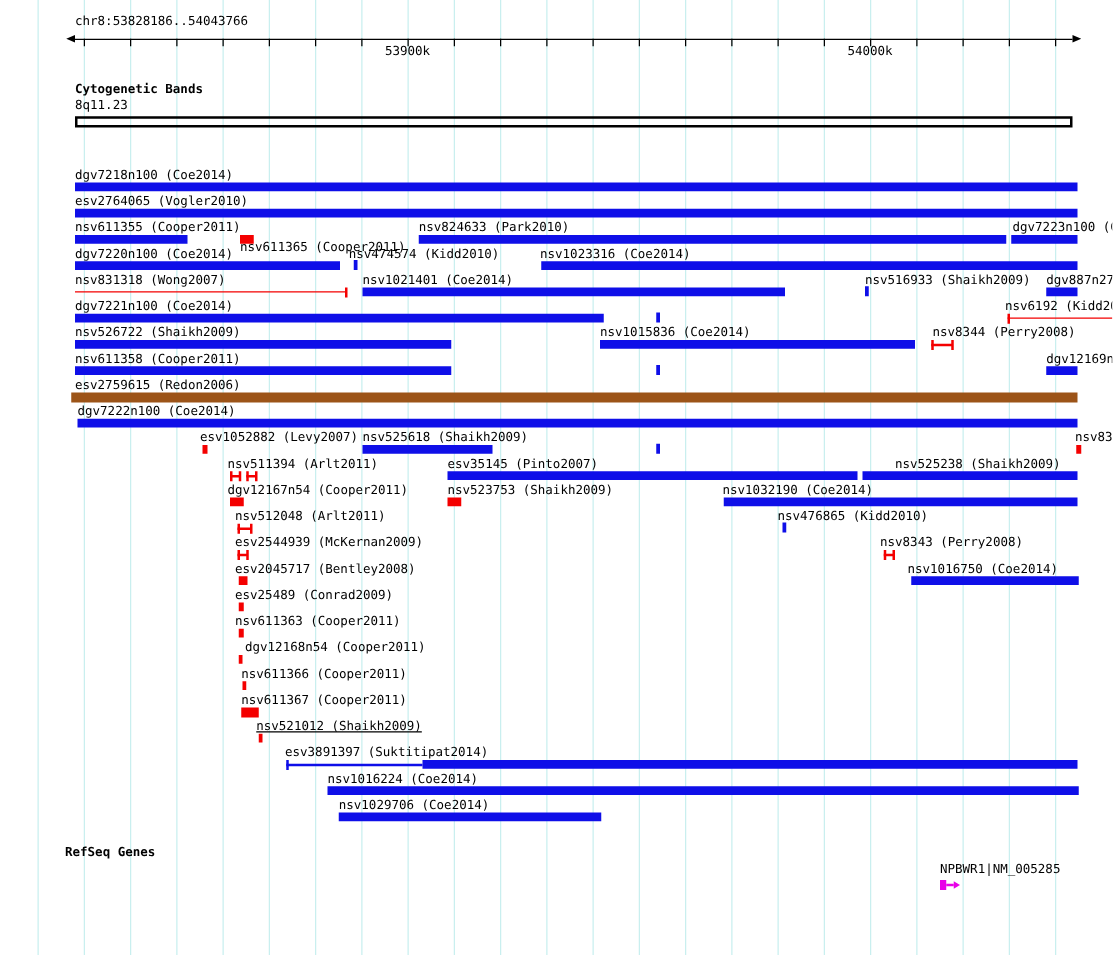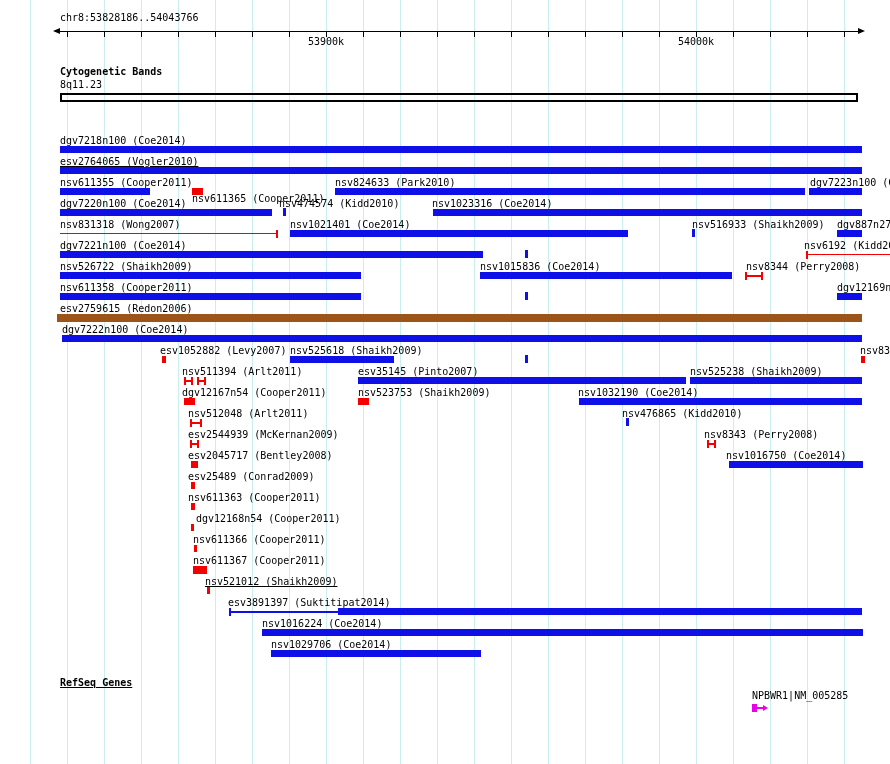--- a/index.html
+++ b/index.html
@@ -9,21 +9,21 @@
     font-size:10px;line-height:10px;color:#000;
   }
   .abs{position:absolute;}
   .lbl{position:absolute;white-space:pre;}
   .hdr{position:absolute;white-space:pre;font-weight:bold;}
   #region-label{left:60px;top:13px;}
   #cyto-title{left:60px;top:67px;}
   #cyto-band{left:60px;top:80px;}
   #cyto-rect{left:60px;top:93px;width:794px;height:5px;border:2px solid #000;background:transparent;}
   #dgv-title{left:60px;top:121px;}
-  #refseq-title{left:60px;top:678px;text-decoration:underline;}
+  #refseq-title{left:52px;top:678px;}
   #gene-label{left:752px;top:691px;}
 </style>
 </head>
 <body>
 
 <div id="gb">
     <div class="abs" style="left: 844px; top: 0px; width: 1px; height: 764px; background: rgb(201, 239, 239);"></div>
     <div class="abs" style="left: 807px; top: 0px; width: 1px; height: 764px; background: rgb(201, 239, 239);"></div>
     <div class="abs" style="left: 770px; top: 0px; width: 1px; height: 764px; background: rgb(201, 239, 239);"></div>
     <div class="abs" style="left: 733px; top: 0px; width: 1px; height: 764px; background: rgb(201, 239, 239);"></div>
@@ -74,21 +74,21 @@
     <div class="abs" style="left: 659px; top: 31px; width: 1px; height: 6px; background: rgb(0, 0, 0);"></div>
     <div class="abs" style="left: 696px; top: 31px; width: 1px; height: 6px; background: rgb(0, 0, 0);"></div>
     <div class="abs" style="left: 733px; top: 31px; width: 1px; height: 6px; background: rgb(0, 0, 0);"></div>
     <div class="abs" style="left: 770px; top: 31px; width: 1px; height: 6px; background: rgb(0, 0, 0);"></div>
     <div class="abs" style="left: 807px; top: 31px; width: 1px; height: 6px; background: rgb(0, 0, 0);"></div>
     <div class="abs" style="left: 844px; top: 31px; width: 1px; height: 6px; background: rgb(0, 0, 0);"></div>
     <div class="abs" style="left: 326px; top: 37px; white-space: pre; transform: translateX(-50%);">53900k</div>
     <div class="abs" style="left: 696px; top: 37px; white-space: pre; transform: translateX(-50%);">54000k</div>
     <div class="abs" style="left: 60px; top: 136px; white-space: pre;">dgv7218n100 (Coe2014)</div>
     <div class="abs" style="left: 60px; top: 146px; width: 802px; height: 7px; background: rgb(15, 15, 232);"></div>
-    <div class="abs" style="left: 60px; top: 157px; white-space: pre; text-decoration: underline;">esv2764065 (Vogler2010)</div>
+    <div class="abs" style="left: 60px; top: 157px; white-space: pre;">esv2764065 (Vogler2010)</div>
     <div class="abs" style="left: 60px; top: 167px; width: 802px; height: 7px; background: rgb(15, 15, 232);"></div>
     <div class="abs" style="left: 60px; top: 178px; white-space: pre;">nsv611355 (Cooper2011)</div>
     <div class="abs" style="left: 60px; top: 188px; width: 90px; height: 7px; background: rgb(15, 15, 232);"></div>
     <div class="abs" style="left: 192px; top: 194px; white-space: pre;">nsv611365 (Cooper2011)</div>
     <div class="abs" style="left: 192px; top: 188px; width: 11px; height: 7px; background: rgb(244, 0, 0);"></div>
     <div class="abs" style="left: 335px; top: 178px; white-space: pre;">nsv824633 (Park2010)</div>
     <div class="abs" style="left: 335px; top: 188px; width: 470px; height: 7px; background: rgb(15, 15, 232);"></div>
     <div class="abs" style="left: 810px; top: 178px; white-space: pre;">dgv7223n100 (C</div>
     <div class="abs" style="left: 809px; top: 188px; width: 53px; height: 7px; background: rgb(15, 15, 232);"></div>
     <div class="abs" style="left: 60px; top: 199px; white-space: pre;">dgv7220n100 (Coe2014)</div>
@@ -138,21 +138,21 @@
     <div class="abs" style="left: 861px; top: 356px; width: 4px; height: 7px; background: rgb(244, 0, 0);"></div>
     <div class="abs" style="left: 182px; top: 367px; white-space: pre;">nsv511394 (Arlt2011)</div>
     <div class="abs" style="left: 184px; top: 380px; width: 8px; height: 2px; background: rgb(244, 0, 0);"></div>
     <div class="abs" style="left: 184px; top: 377px; width: 2px; height: 8px; background: rgb(244, 0, 0);"></div>
     <div class="abs" style="left: 191px; top: 377px; width: 2px; height: 8px; background: rgb(244, 0, 0);"></div>
     <div class="abs" style="left: 197px; top: 380px; width: 8px; height: 2px; background: rgb(244, 0, 0);"></div>
     <div class="abs" style="left: 197px; top: 377px; width: 2px; height: 8px; background: rgb(244, 0, 0);"></div>
     <div class="abs" style="left: 204px; top: 377px; width: 2px; height: 8px; background: rgb(244, 0, 0);"></div>
     <div class="abs" style="left: 358px; top: 367px; white-space: pre;">esv35145 (Pinto2007)</div>
     <div class="abs" style="left: 358px; top: 377px; width: 328px; height: 7px; background: rgb(15, 15, 232);"></div>
-    <div class="abs" style="left: 690px; top: 367px; white-space: pre;">nsv525238 (Shaikh2009)</div>
+    <div class="abs" style="left: 716px; top: 367px; white-space: pre;">nsv525238 (Shaikh2009)</div>
     <div class="abs" style="left: 690px; top: 377px; width: 172px; height: 7px; background: rgb(15, 15, 232);"></div>
     <div class="abs" style="left: 182px; top: 388px; white-space: pre;">dgv12167n54 (Cooper2011)</div>
     <div class="abs" style="left: 184px; top: 398px; width: 11px; height: 7px; background: rgb(244, 0, 0);"></div>
     <div class="abs" style="left: 358px; top: 388px; white-space: pre;">nsv523753 (Shaikh2009)</div>
     <div class="abs" style="left: 358px; top: 398px; width: 11px; height: 7px; background: rgb(244, 0, 0);"></div>
     <div class="abs" style="left: 578px; top: 388px; white-space: pre;">nsv1032190 (Coe2014)</div>
     <div class="abs" style="left: 579px; top: 398px; width: 283px; height: 7px; background: rgb(15, 15, 232);"></div>
     <div class="abs" style="left: 188px; top: 409px; white-space: pre;">nsv512048 (Arlt2011)</div>
     <div class="abs" style="left: 190px; top: 422px; width: 11px; height: 2px; background: rgb(244, 0, 0);"></div>
     <div class="abs" style="left: 190px; top: 419px; width: 2px; height: 8px; background: rgb(244, 0, 0);"></div>

